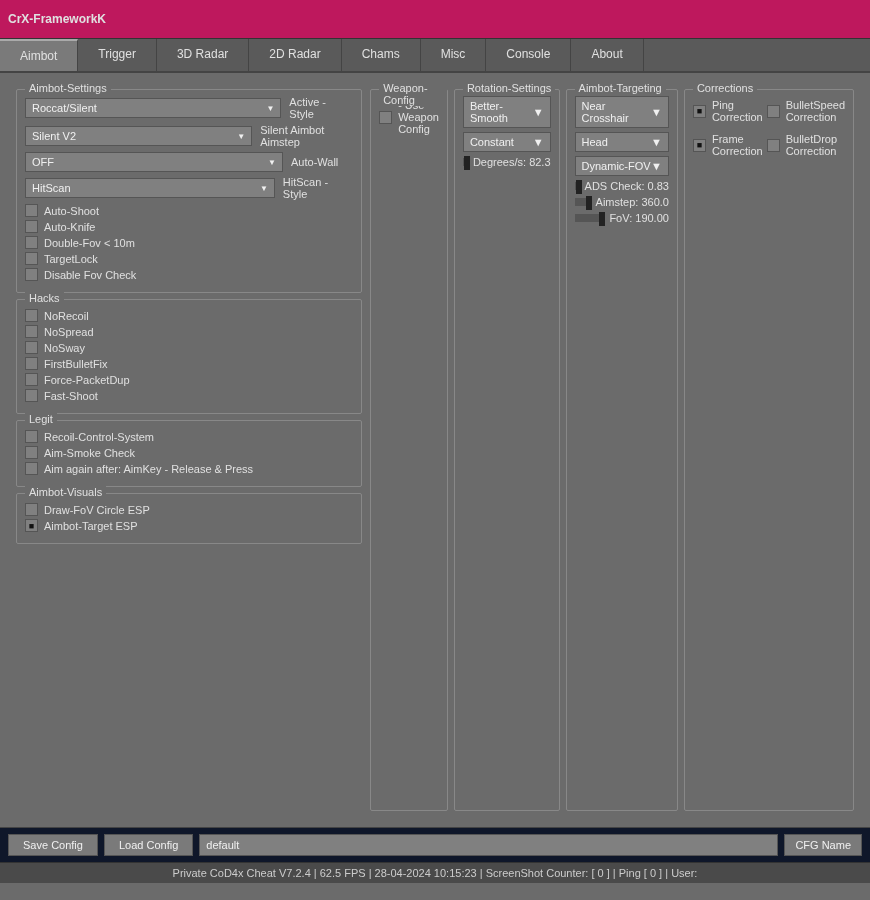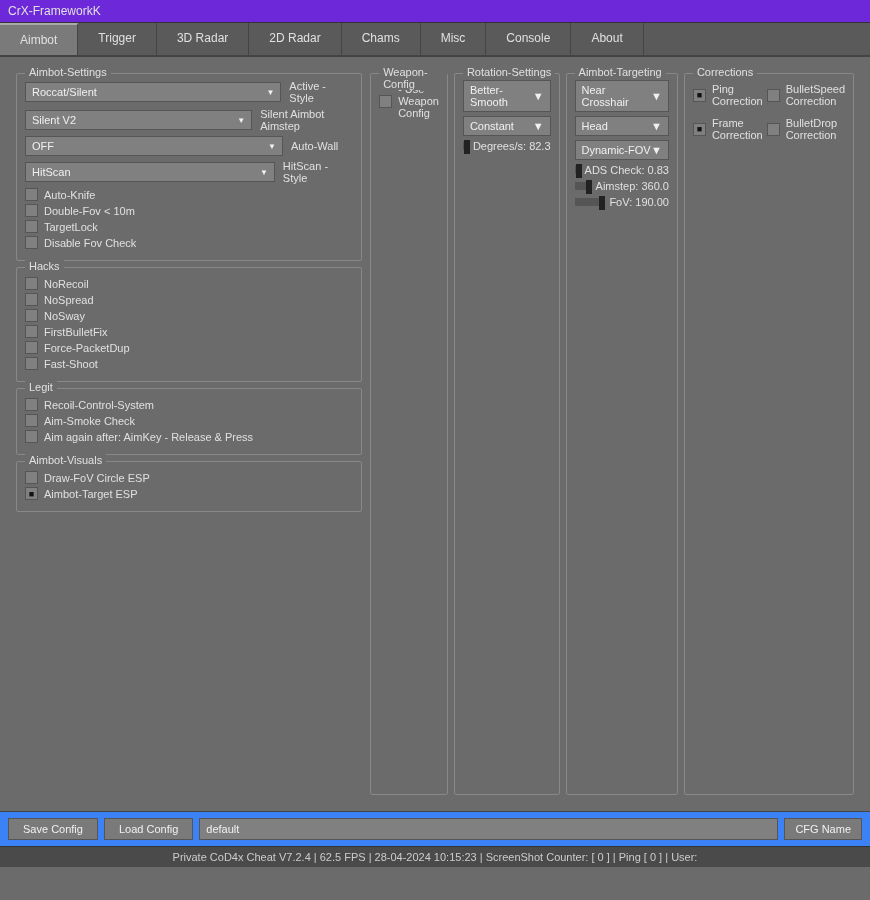--- a/index.html
+++ b/index.html
@@ -6,25 +6,26 @@
     body {
       background: #6b6b6b;
       font-family: Arial, sans-serif;
       font-size: 12px;
       color: #f0f0f0;
       width: 870px;
       height: 900px;
       overflow: hidden;
     }
     .title-bar {
-      background: #6d28d9;
-      padding: 4px 8px;
+      background: #be185d;
+      padding: 12px 8px;
       font-size: 12px;
       color: #e0e0e0;
       border-bottom: 1px solid #333;
+      font-weight: bold;
     }
     .tab-bar {
       display: flex;
       background: #5a5a5a;
       border-bottom: 2px solid #444;
     }
     .tab {
       padding: 8px 20px;
       cursor: pointer;
       color: #e0e0e0;
@@ -183,21 +184,21 @@
     .status-bar {
       background: #4a4a4a;
       padding: 4px 8px;
       font-size: 11px;
       color: #ccc;
       border-top: 1px solid #333;
       text-align: center;
     }
     .bottom-bar {
       display: flex;
-      background: #3b82f6;
+      background: #0f172a;
       padding: 6px 8px;
       gap: 6px;
       border-top: 1px solid #444;
     }
     .bottom-btn {
       background: #7a7a7a;
       border: 1px solid #555;
       color: #f0f0f0;
       padding: 4px 14px;
       font-size: 11px;
@@ -272,20 +273,24 @@
         <div class="dropdown">
           <span>HitScan</span>
           <span class="dropdown-arrow">▼</span>
         </div>
         <span class="dropdown-label">HitScan - Style</span>
       </div>
 
 
       <div class="checkbox-row">
         <div class="checkbox"></div>
+        <span class="checkbox-label">Auto-Shoot</span>
+      </div>
+      <div class="checkbox-row">
+        <div class="checkbox"></div>
         <span class="checkbox-label">Auto-Knife</span>
       </div>
       <div class="checkbox-row">
         <div class="checkbox"></div>
         <span class="checkbox-label">Double-Fov  &lt; 10m</span>
       </div>
       <div class="checkbox-row">
         <div class="checkbox"></div>
         <span class="checkbox-label">TargetLock</span>
       </div>

